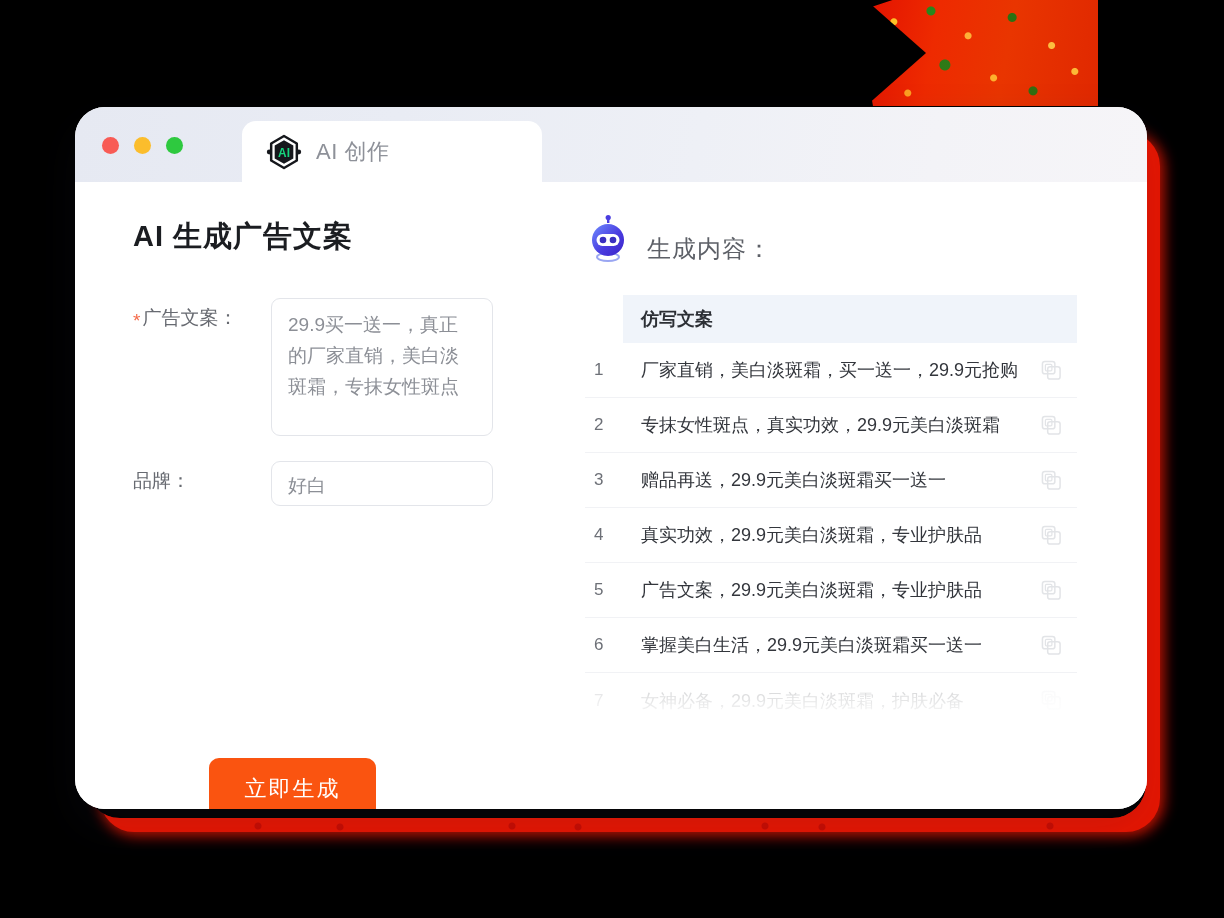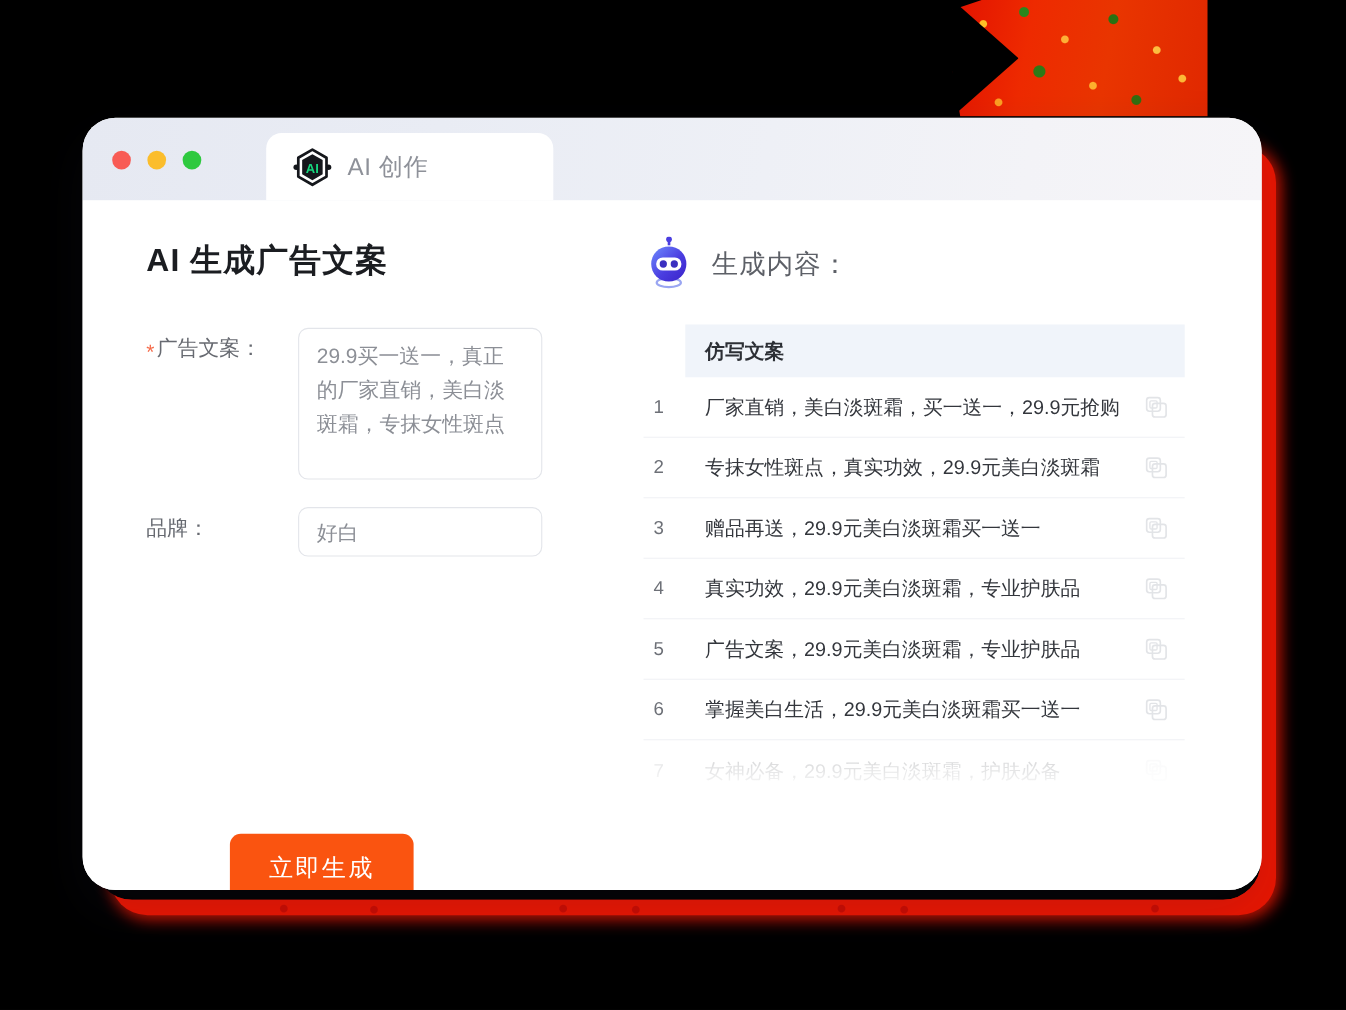--- a/index.html
+++ b/index.html
@@ -78,21 +78,21 @@
   }
   .traffic { position: absolute; left: 27px; top: 30px; display: flex; gap: 15px; }
   .dot { width: 17px; height: 17px; border-radius: 50%; }
   .dot.red { background: #f85b55; }
   .dot.yellow { background: #fbbd2c; }
   .dot.green { background: #2ec93f; }
 
   .tab {
     position: absolute;
     left: 167px; top: 14px;
-    width: 261px; height: 61px;
+    width: 300px; height: 61px;
     background: #fff;
     border-radius: 14px 14px 0 0;
     display: flex; align-items: center; gap: 13px;
     padding-left: 23px;
   }
   .tab-label {
     font-size: 22px; color: #8e9199; letter-spacing: .5px;
   }
   .ai-badge { width: 38px; height: 38px; flex: 0 0 38px; }
 
@@ -126,21 +126,21 @@
 
   .generate-btn {
     position: absolute; left: 134px; top: 576px;
     width: 167px; height: 62px;
     background: #fa5410; border: none; border-radius: 10px;
     color: #fff; font-size: 22px; letter-spacing: 2px; cursor: pointer;
     font-family: "Liberation Sans", "DejaVu Sans", sans-serif;
   }
 
   
-  .result-head { display: flex; align-items: center; gap: 18px; margin-left: 2px; }
+  .result-head { display: flex; align-items: flex-end; gap: 18px; margin-left: 2px; }
   .robot-icon { width: 42px; height: 50px; flex: 0 0 42px; }
   .result-title { font-size: 24px; color: #5d6067; letter-spacing: 1px; }
 
   .table-wrap { margin-top: 30px; position: relative; }
   .table { width: 492px; position: relative; }
   .thead {
     background: #f0f4fa; height: 48px; display: flex; align-items: center;
     margin-left: 38px; padding-left: 18px;
   }
   .thead-label { font-size: 18px; color: #2c2f35; font-weight: bold; }

